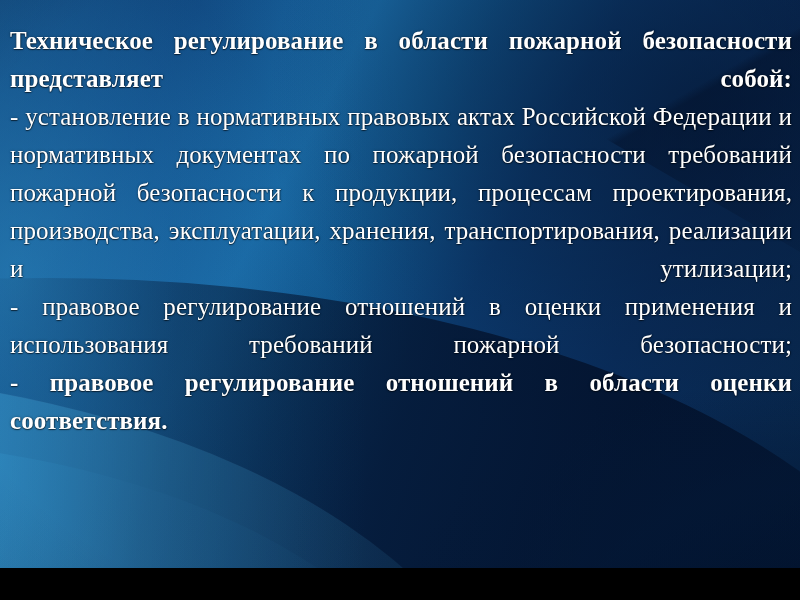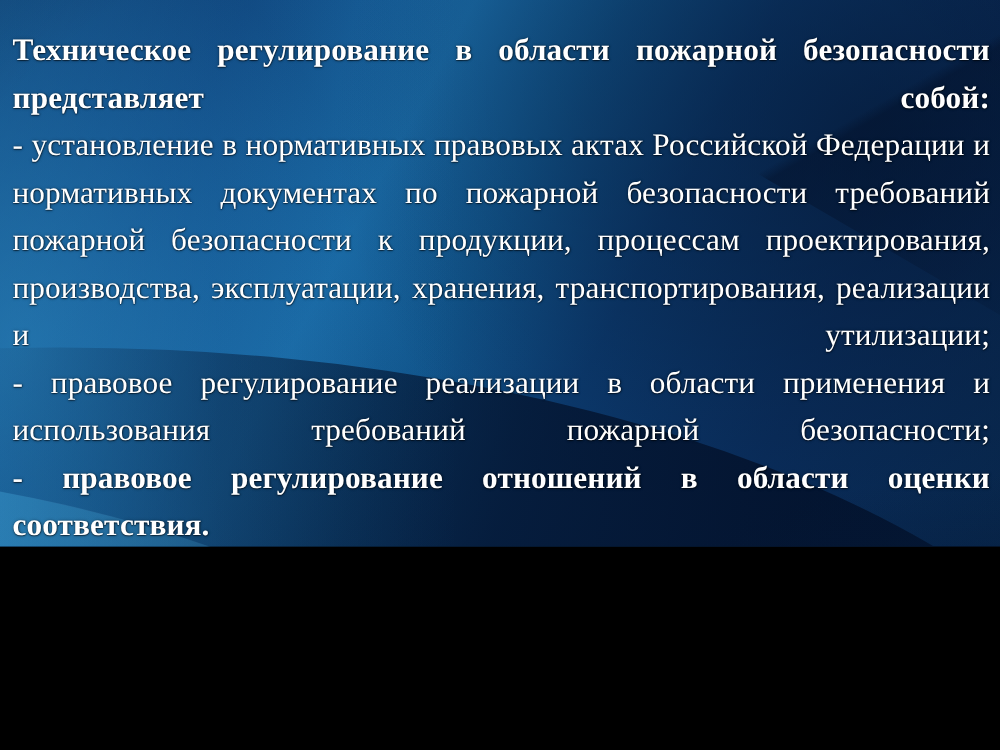--- a/index.html
+++ b/index.html
@@ -10,21 +10,21 @@
   }
   body {
     width: 800px;
     height: 600px;
     overflow: hidden;
   }
 
   #slide {
     position: relative;
     width: 800px;
-    height: 437px;
+    height: 568px;
     overflow: hidden;
     background: #0b3366;
     font-family: "Liberation Serif", "DejaVu Serif", serif;
   }
 
   
   .bg-layer {
     position: absolute;
     inset: 0;
     width: 800px;
@@ -192,19 +192,19 @@
   <div class="bg-layer" id="bg-bottom-sliver"></div>
   <div class="bg-layer" id="bg-left-sheen"></div>
   <div class="bg-layer" id="bg-vignette"></div>
 
   <div id="text-block">
 
     <p class="para bold justify-all">Техническое регулирование в области пожарной безопасности представляет собой:</p>
 
     <p class="para justify-all">- установление в нормативных правовых актах Российской Федерации и нормативных документах по пожарной безопасности требований пожарной безопасности к продукции, процессам проектирования, производства, эксплуатации, хранения, транспортирования, реализации и утилизации;</p>
 
-    <p class="para justify-all">- правовое регулирование реализации в области применения и использования требований пожарной безопасности;</p>
+    <p class="para justify-all">- правовое регулирование отношений в оценки применения и использования требований пожарной безопасности;</p>
 
     <p class="para last-left">- правовое регулирование отношений в области оценки соответствия.</p>
 
   </div>
 
 </div>
 
 </body></html>

